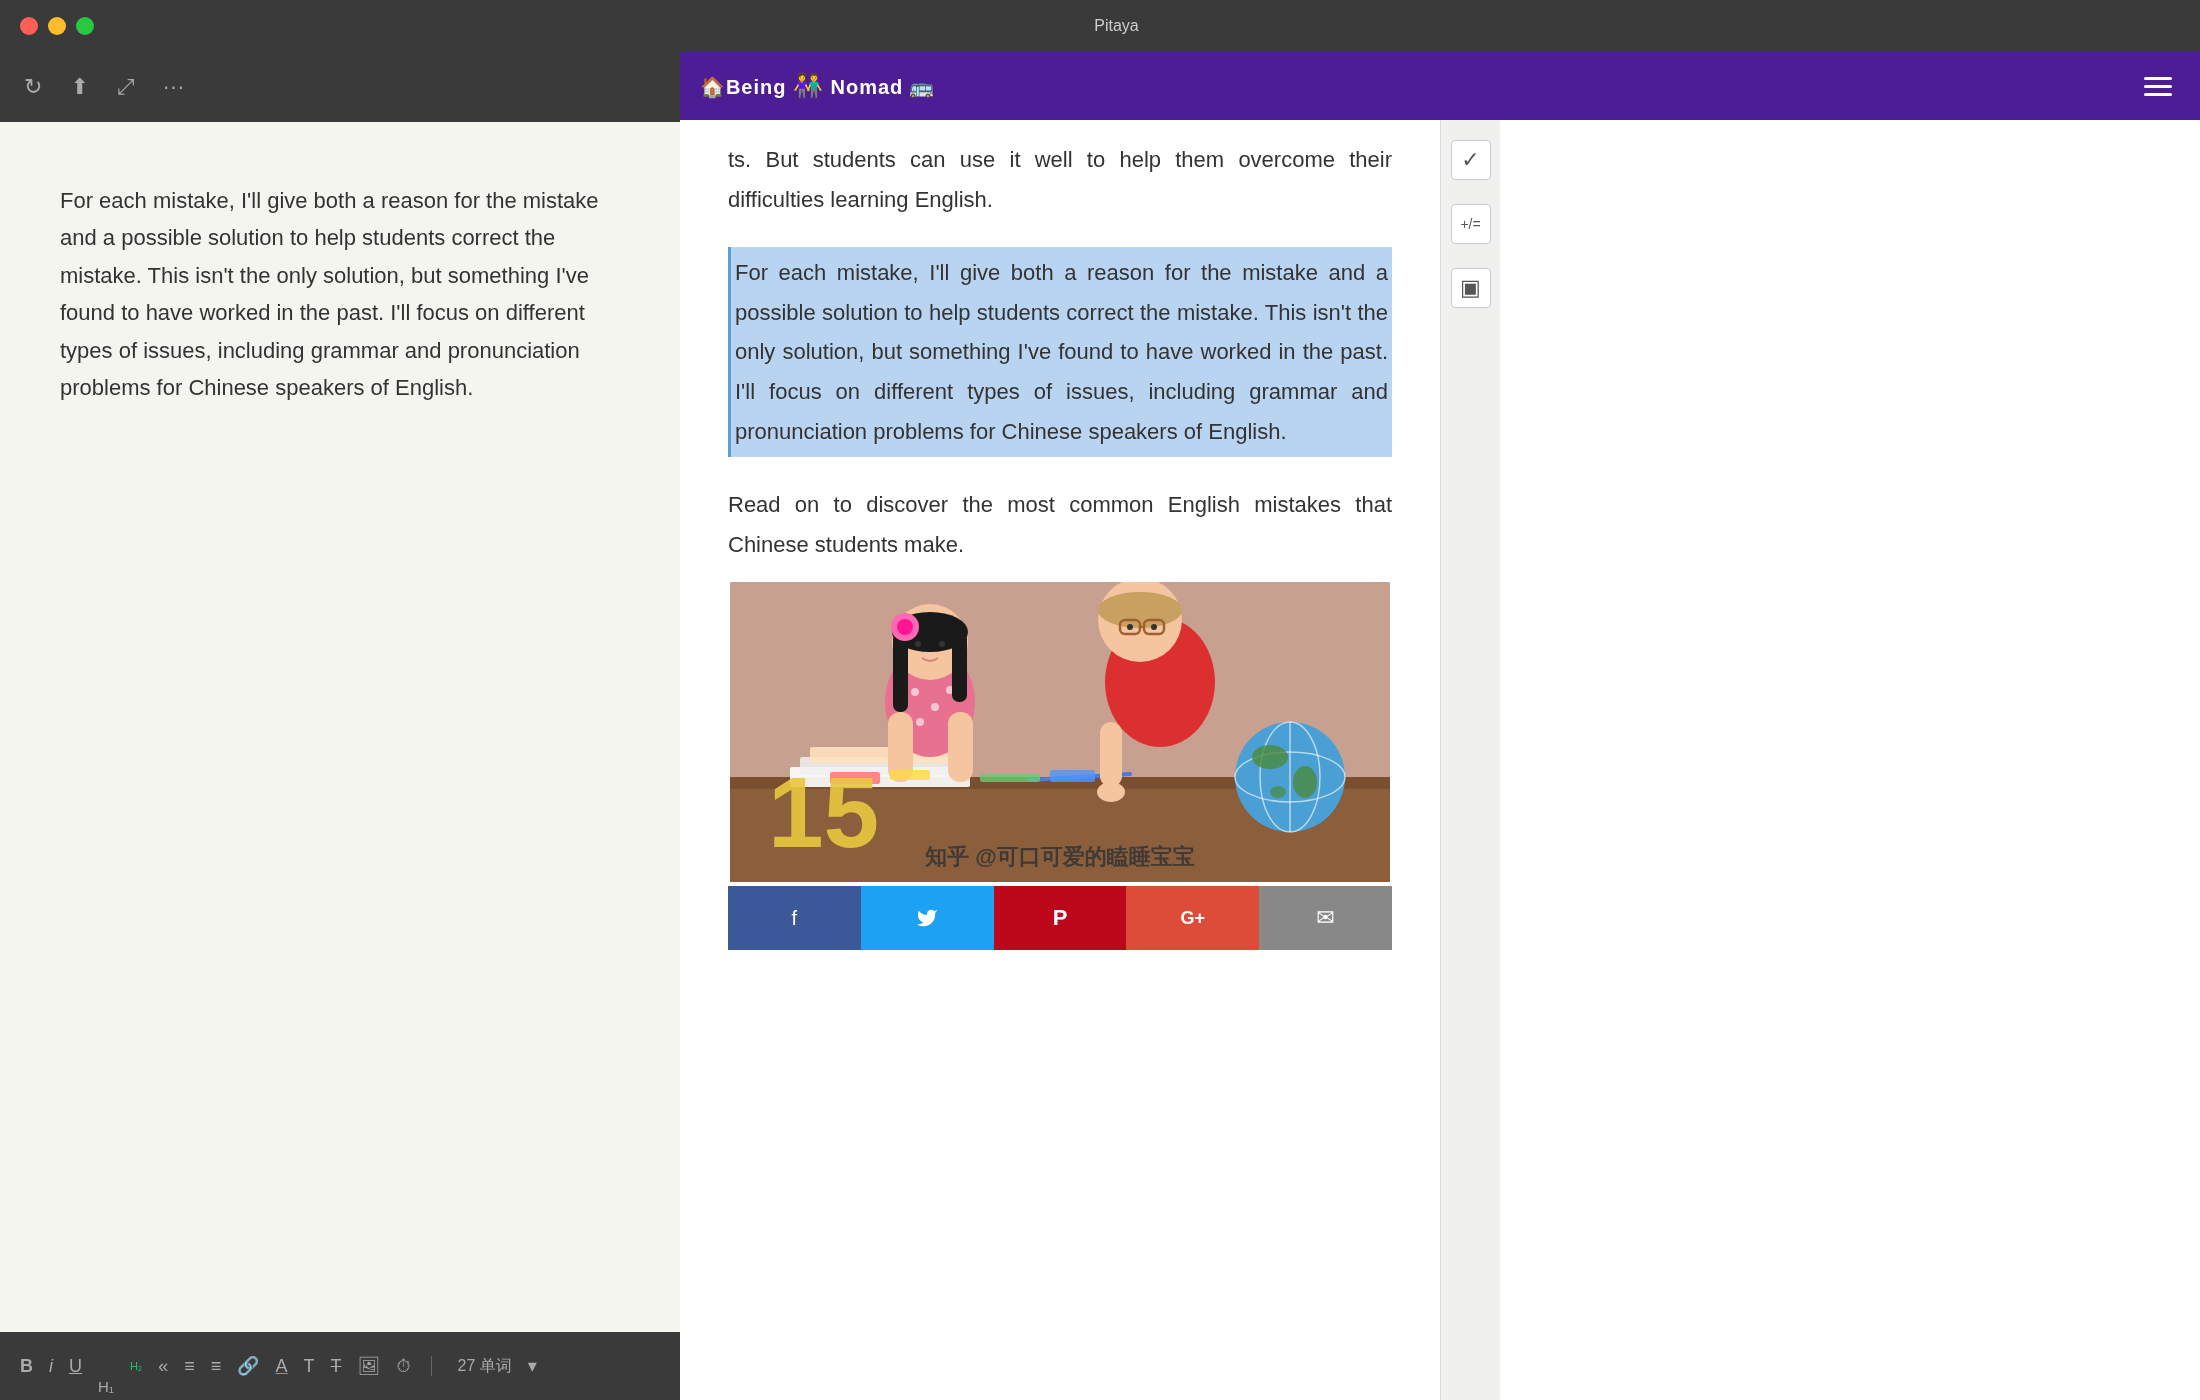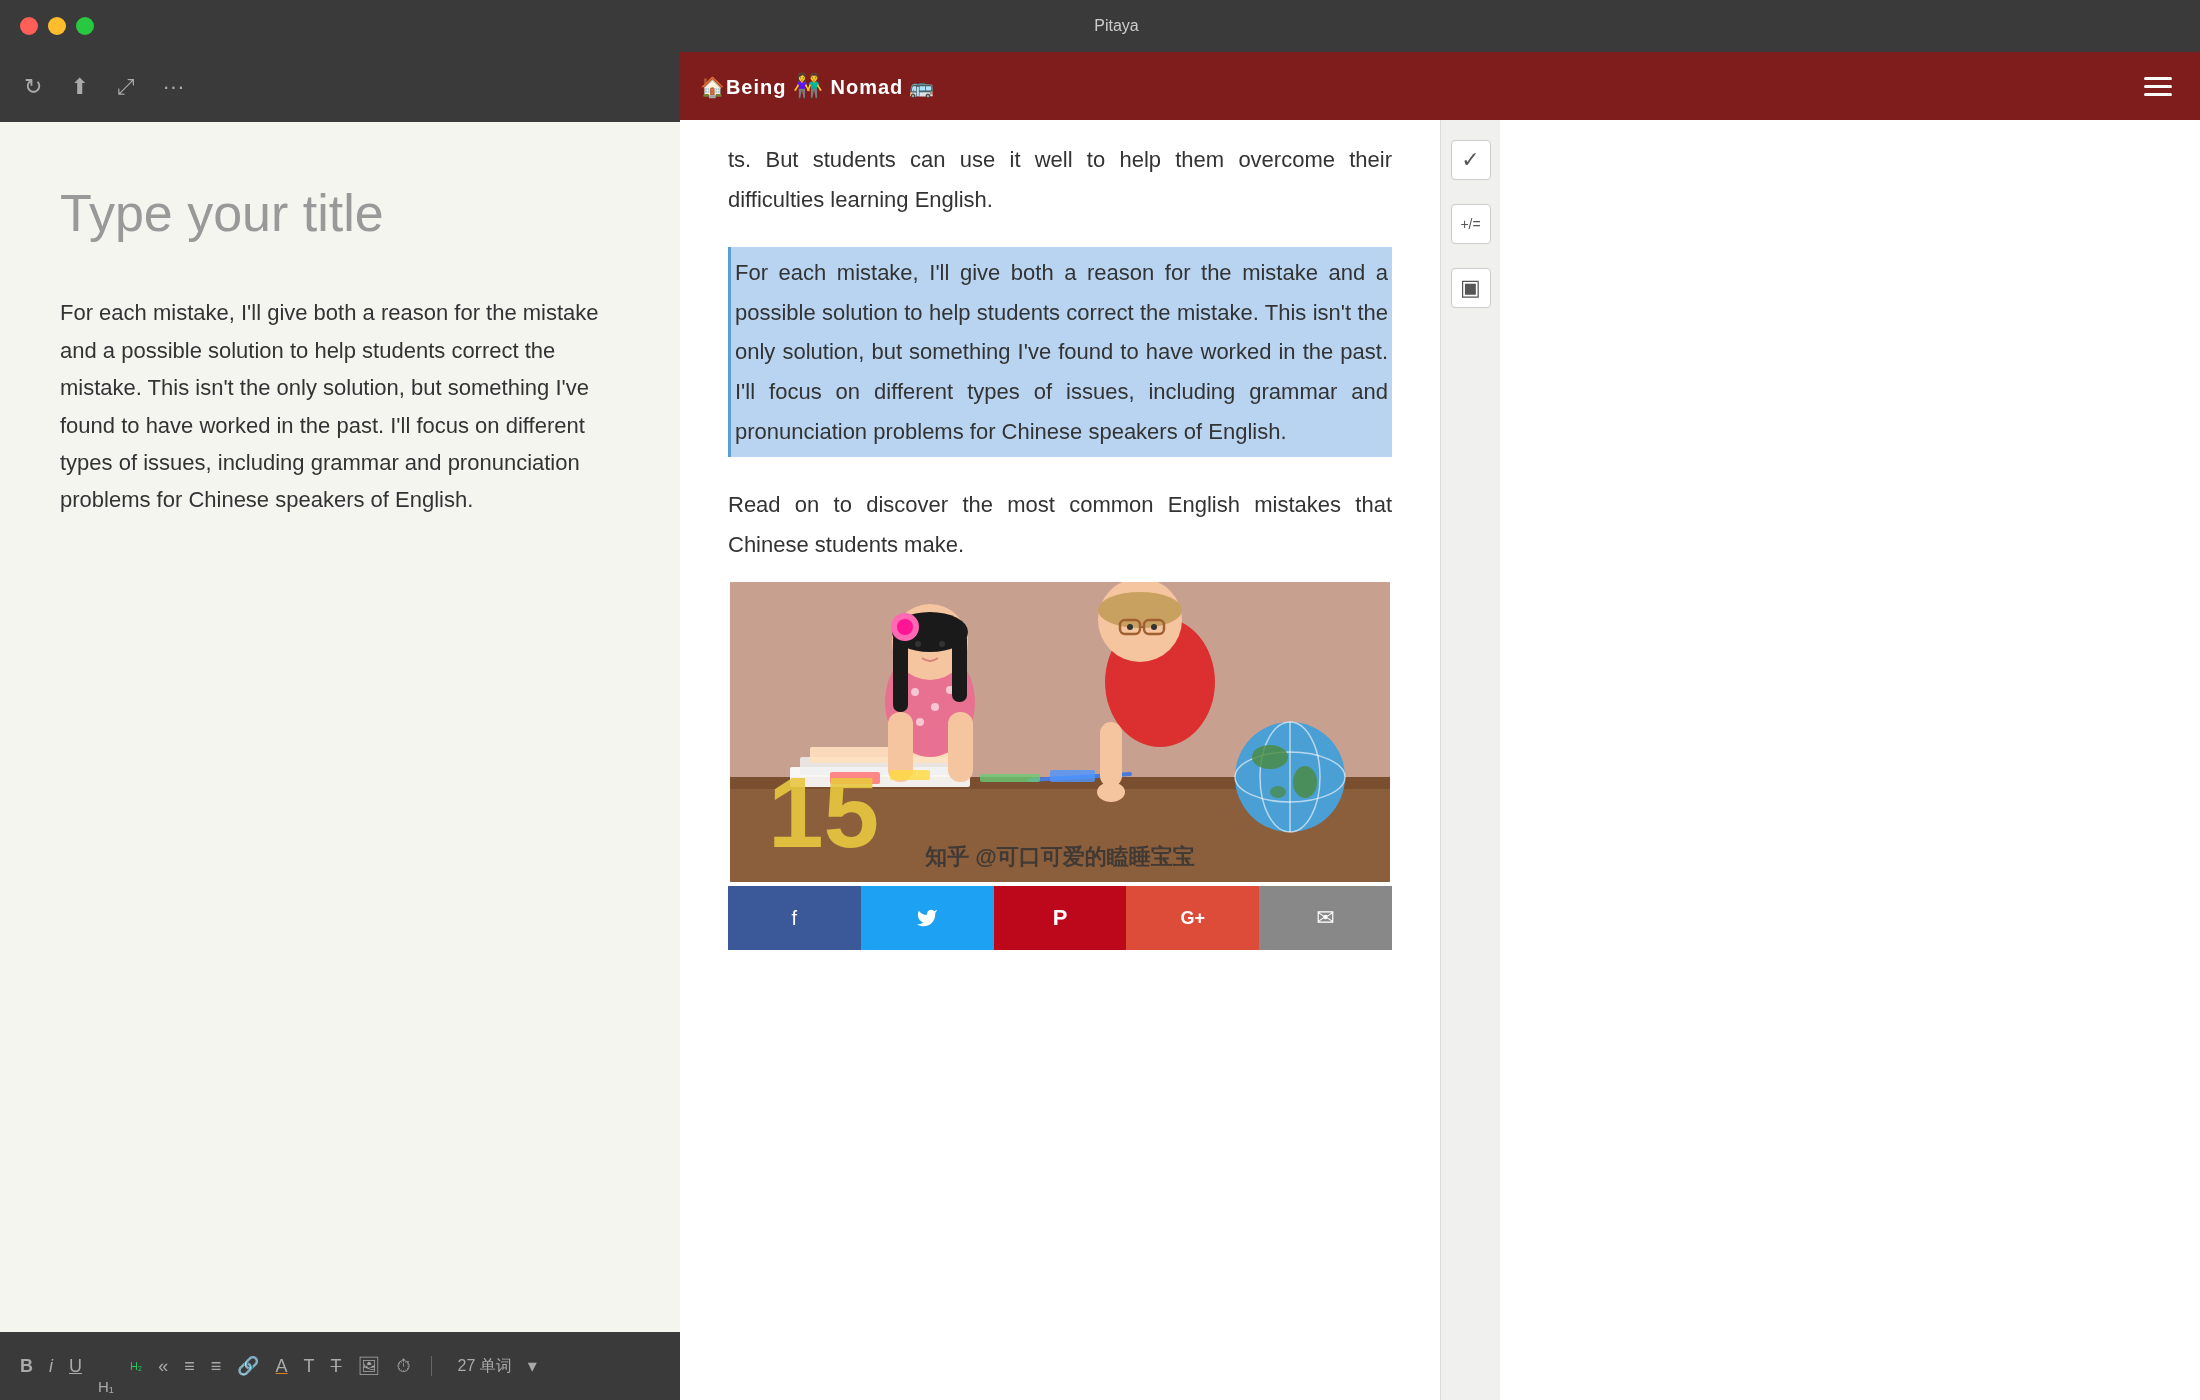--- a/index.html
+++ b/index.html
@@ -143,21 +143,21 @@
       background: #fff;
       display: flex;
       flex-direction: column;
       height: 100%;
       position: relative;
     }
 
     
     .browser-topbar {
       height: 68px;
-      background: #7f1d1d;
+      background: #4c1d95;
       display: flex;
       align-items: center;
       padding: 0 20px;
       position: relative;
       z-index: 10;
     }
 
     .browser-logo {
       display: flex;
       align-items: center;
@@ -323,21 +323,20 @@
   <div class="editor-panel">
 
     <div class="editor-toolbar">
       <span class="toolbar-icon">↻</span>
       <span class="toolbar-icon">⬆</span>
       <span class="toolbar-icon">⤢</span>
       <span class="toolbar-icon">···</span>
     </div>
 
     <div class="editor-content">
-      <div class="editor-title">Type your title</div>
       <p class="editor-body-text">For each mistake, I'll give both a reason for the mistake and a possible solution to help students correct the mistake. This isn't the only solution, but something I've found to have worked in the past. I'll focus on different types of issues, including grammar and pronunciation problems for Chinese speakers of English.</p>
     </div>
 
     <div class="format-bar">
       <span class="format-icon bold">B</span>
       <span class="format-icon italic">i</span>
       <span class="format-icon underline">U</span>
       <span class="format-icon" style="font-size:15px; color:#aaa;margin-top:40px;">H₁</span>
       <span class="format-icon" style="font-size:11px; color:#22c55e;">H₂</span>
       <span class="format-icon">«</span>

